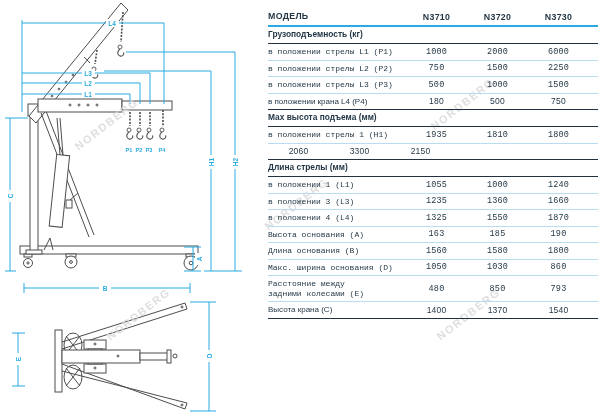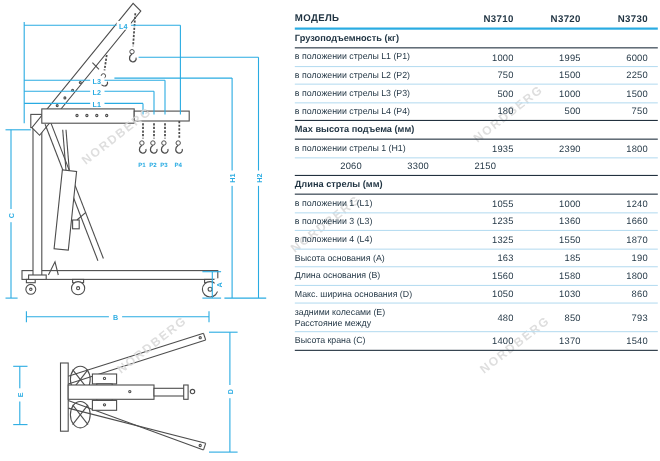--- a/index.html
+++ b/index.html
@@ -11,29 +11,29 @@
   
   .wm{
     position:absolute;z-index:2;color:#d9d9d9;font-size:11px;font-weight:bold;
     letter-spacing:1.6px;transform:rotate(-38deg);white-space:nowrap;opacity:.85;
     pointer-events:none;
   }
   
   .spec-table{position:absolute;left:268px;top:8px;width:330px;z-index:3;}
   .trow{display:flex;align-items:center;box-sizing:border-box;}
   .trow .lbl{flex:0 0 138px;font-size:8px;line-height:1.15;}
-  .trow .val{flex:0 0 61px;text-align:right;font-size:8.5px;letter-spacing:.2px;}
+  .trow .val{flex:0 0 61px;text-align:center;font-size:8.5px;letter-spacing:.2px;}
   .trow.header{height:19px;border-bottom:2px solid #29abe2;}
   .trow.header .lbl,.trow.header .val{font-weight:bold;font-size:8.8px;letter-spacing:.3px;}
   .trow.section{height:17px;}
   .trow.section .lbl{flex:1 1 auto;font-weight:bold;font-size:8.4px;}
   .trow.data{height:16.5px;}
   .trow.data.twoline{height:26px;}
   .b-dark{border-bottom:1.4px solid #22313f;}
-  .b-light{border-bottom:1px solid #b8ddf1;}
+  .b-light{border-bottom:1px solid #b8ddf1;font-family:Liberation Mono, monospace;}
 </style>
 </head>
 <body>
 
 <div class="stage">
 
   <div class="wm" style="left:68px;top:118px">NORDBERG</div>
   <div class="wm" style="left:100px;top:308px">NORDBERG</div>
   <div class="wm" style="left:424px;top:98px">NORDBERG</div>
   <div class="wm" style="left:258px;top:198px">NORDBERG</div>
@@ -229,48 +229,48 @@
       <div class="val">N3720</div>
       <div class="val">N3730</div>
     </div>
     <div id="rows">
         <div class="trow section b-dark">
           <div class="lbl">Грузоподъемность (кг)</div>
         </div>
         <div class="trow data b-light">
           <div class="lbl">в положении стрелы L1 (P1)</div>
           <div class="val">1000</div>
-          <div class="val">1995</div>
+          <div class="val">2000</div>
           <div class="val">6000</div>
         </div>
         <div class="trow data b-light">
           <div class="lbl">в положении стрелы L2 (P2)</div>
           <div class="val">750</div>
           <div class="val">1500</div>
           <div class="val">2250</div>
         </div>
         <div class="trow data b-light">
           <div class="lbl">в положении стрелы L3 (P3)</div>
           <div class="val">500</div>
           <div class="val">1000</div>
           <div class="val">1500</div>
         </div>
         <div class="trow data b-dark">
-          <div class="lbl">в положении стрелы L4 (P4)</div>
+          <div class="lbl">в положении крана L4 (P4)</div>
           <div class="val">180</div>
           <div class="val">500</div>
           <div class="val">750</div>
         </div>
         <div class="trow section b-dark">
           <div class="lbl">Мах высота подъема (мм)</div>
         </div>
         <div class="trow data b-light">
           <div class="lbl">в положении стрелы 1 (H1)</div>
           <div class="val">1935</div>
-          <div class="val">2390</div>
+          <div class="val">1810</div>
           <div class="val">1800</div>
         </div>
         <div class="trow data b-dark">
           <div class="val">2060</div>
           <div class="val">3300</div>
           <div class="val">2150</div>
         </div>
         <div class="trow section b-dark">
           <div class="lbl">Длина стрелы (мм)</div>
         </div>
@@ -305,22 +305,22 @@
           <div class="val">1800</div>
         </div>
         <div class="trow data b-light">
           <div class="lbl">Макс. ширина основания (D)</div>
           <div class="val">1050</div>
           <div class="val">1030</div>
           <div class="val">860</div>
         </div>
         <div class="trow data b-light twoline">
           <div class="lbl">
+            <div>Расстояние между</div>
             <div>задними колесами (Е)</div>
-            <div>Расстояние между</div>
           </div>
           <div class="val">480</div>
           <div class="val">850</div>
           <div class="val">793</div>
         </div>
         <div class="trow data b-dark">
           <div class="lbl">Высота крана (С)</div>
           <div class="val">1400</div>
           <div class="val">1370</div>
           <div class="val">1540</div>

